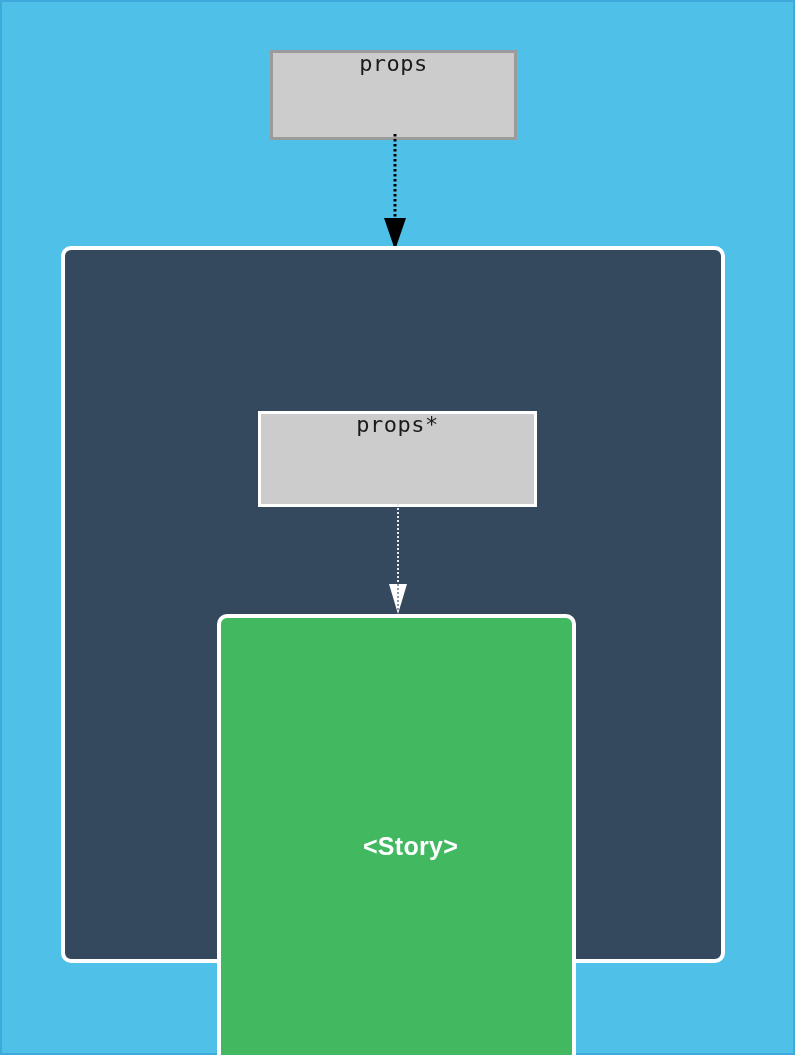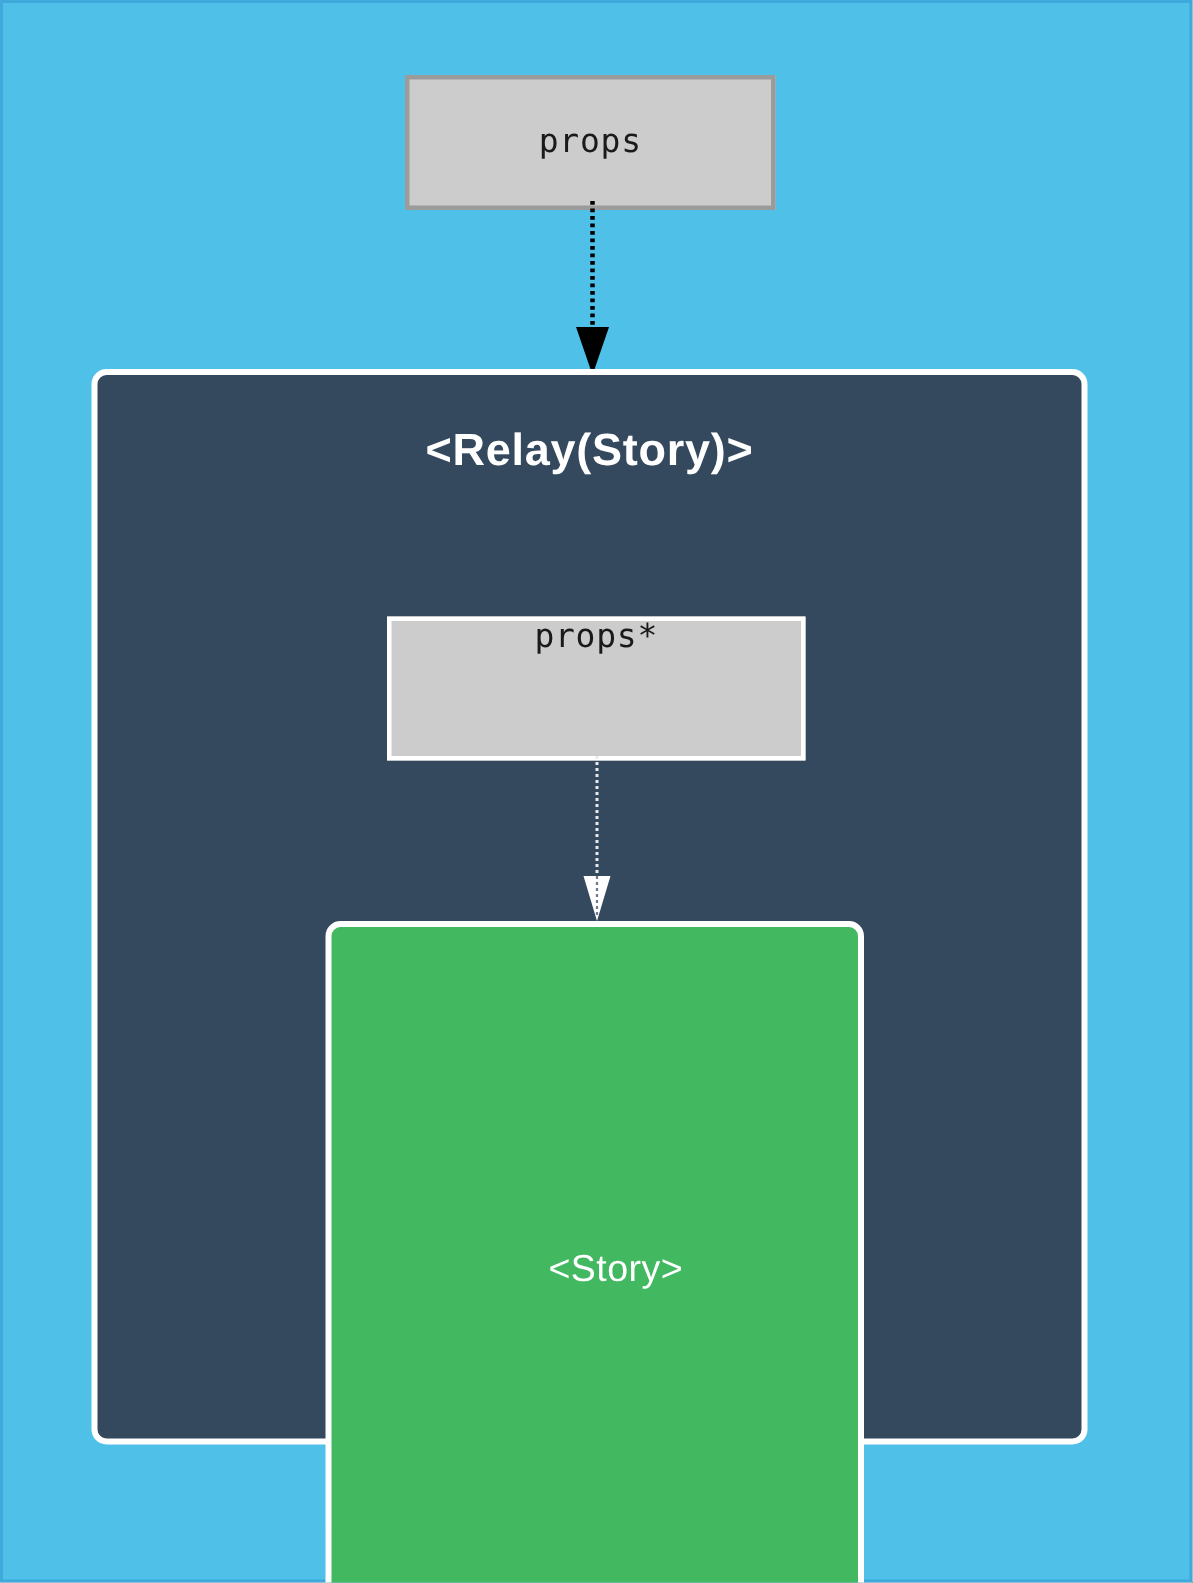--- a/index.html
+++ b/index.html
@@ -28,21 +28,20 @@
   #props-box {
     position: absolute;
     left: 268px;
     top: 48px;
     width: 247px;
     height: 90px;
     box-sizing: border-box;
     background: #CCCCCC;
     border: 3px solid #9B9B9B;
     display: flex;
-    align-items: center;
     justify-content: center;
   }
   #props-box .boxlabel {
     font-family: "DejaVu Sans Mono", "Liberation Mono", monospace;
     font-size: 22px;
     color: #1a1a1a;
     letter-spacing: 0.5px;
     line-height: 1;
   }
 
@@ -122,21 +121,21 @@
     box-sizing: border-box;
     background: #42B861;
     border: 4px solid #FFFFFF;
     border-radius: 10px;
     display: flex;
     align-items: center;
     justify-content: center;
   }
   #story-box .boxlabel {
     font-family: "Liberation Sans", sans-serif;
-    font-weight: normal;
+    font-weight: bold;
     font-size: 25px;
     color: #FFFFFF;
     letter-spacing: 0.3px;
     line-height: 1;
     margin-left: 28px;
   }
 </style>
 </head>
 <body>
 
@@ -147,21 +146,20 @@
   </div>
 
   <svg id="arrow-props-to-relay" viewBox="0 0 50 116" width="50" height="116" xmlns="http://www.w3.org/2000/svg">
     <line x1="25" y1="0" x2="25" y2="104" stroke="#000000" stroke-width="3" stroke-dasharray="2.5,2.5"></line>
     <polygon points="25,116 14,84 36,84" fill="#000000"></polygon>
     <line x1="25" y1="84" x2="25" y2="114" stroke="#000000" stroke-width="3" stroke-dasharray="2.5,2.5"></line>
   </svg>
 
   <div id="relay-panel">
 
-    <div id="relay-title">&lt;Relay(Story)&gt;</div>
 
     <div id="props-star-box">
       <span class="boxlabel">props*</span>
     </div>
 
     <svg id="arrow-propsstar-to-story" viewBox="0 0 50 110" width="50" height="110" xmlns="http://www.w3.org/2000/svg">
       <line x1="25" y1="0" x2="25" y2="98" stroke="#E8EAED" stroke-width="2" stroke-dasharray="2,2"></line>
       <polygon points="25,110 16,80 34,80" fill="#FFFFFF"></polygon>
       <line x1="25" y1="80" x2="25" y2="106" stroke="#6B7A8C" stroke-width="1.5" stroke-dasharray="2,2"></line>
     </svg>

